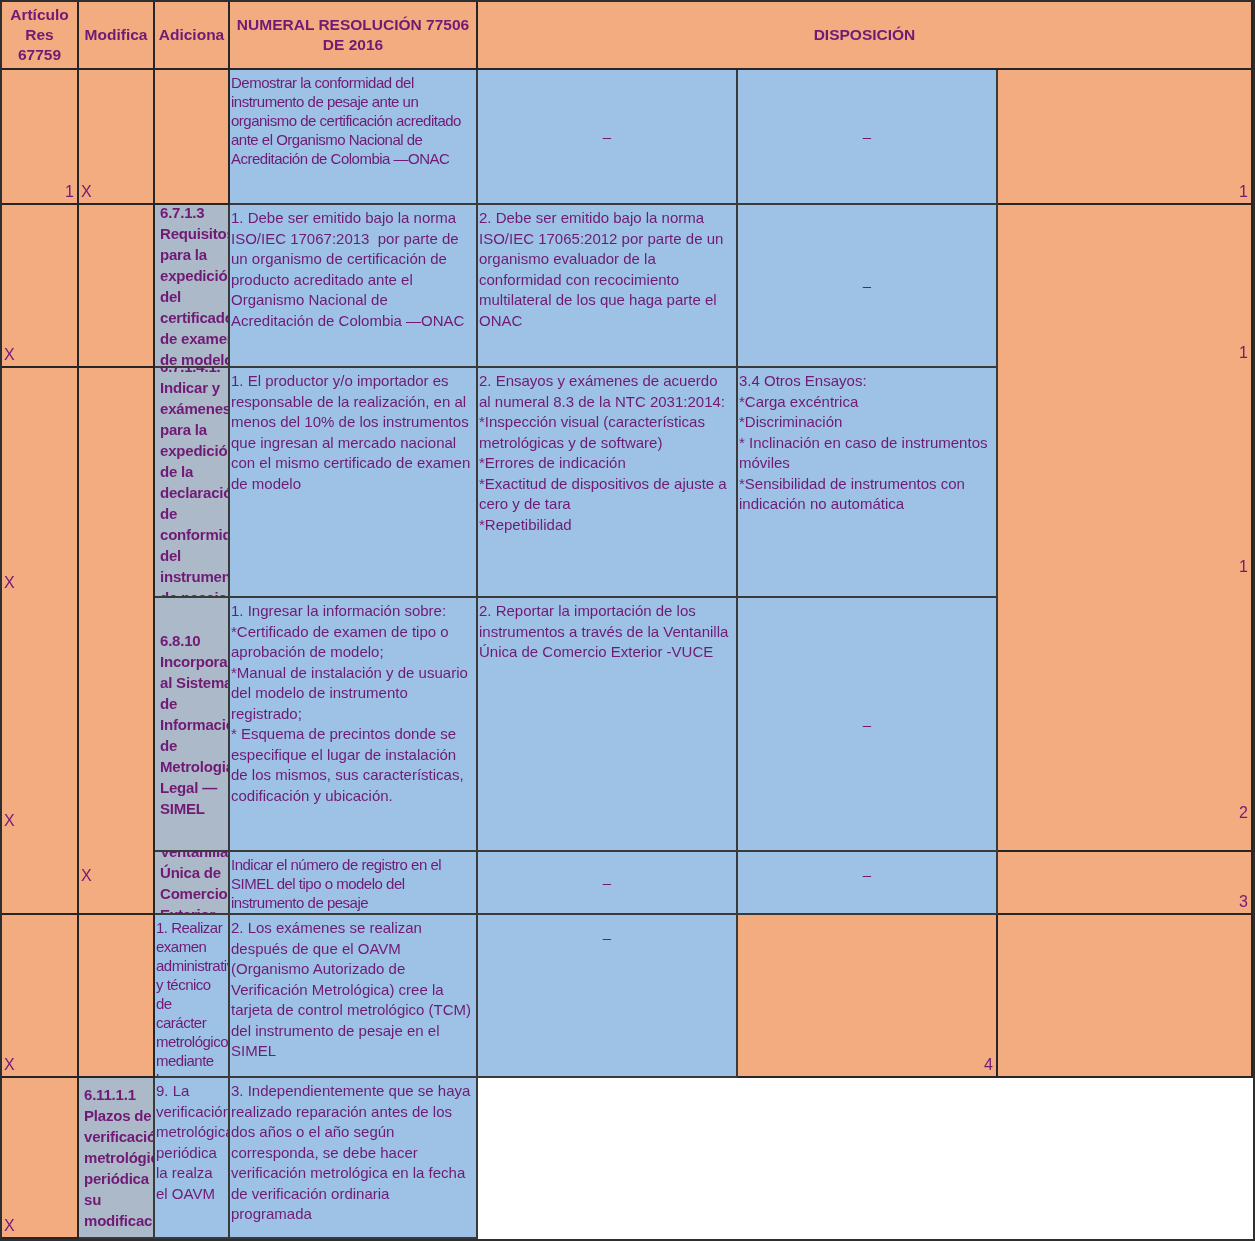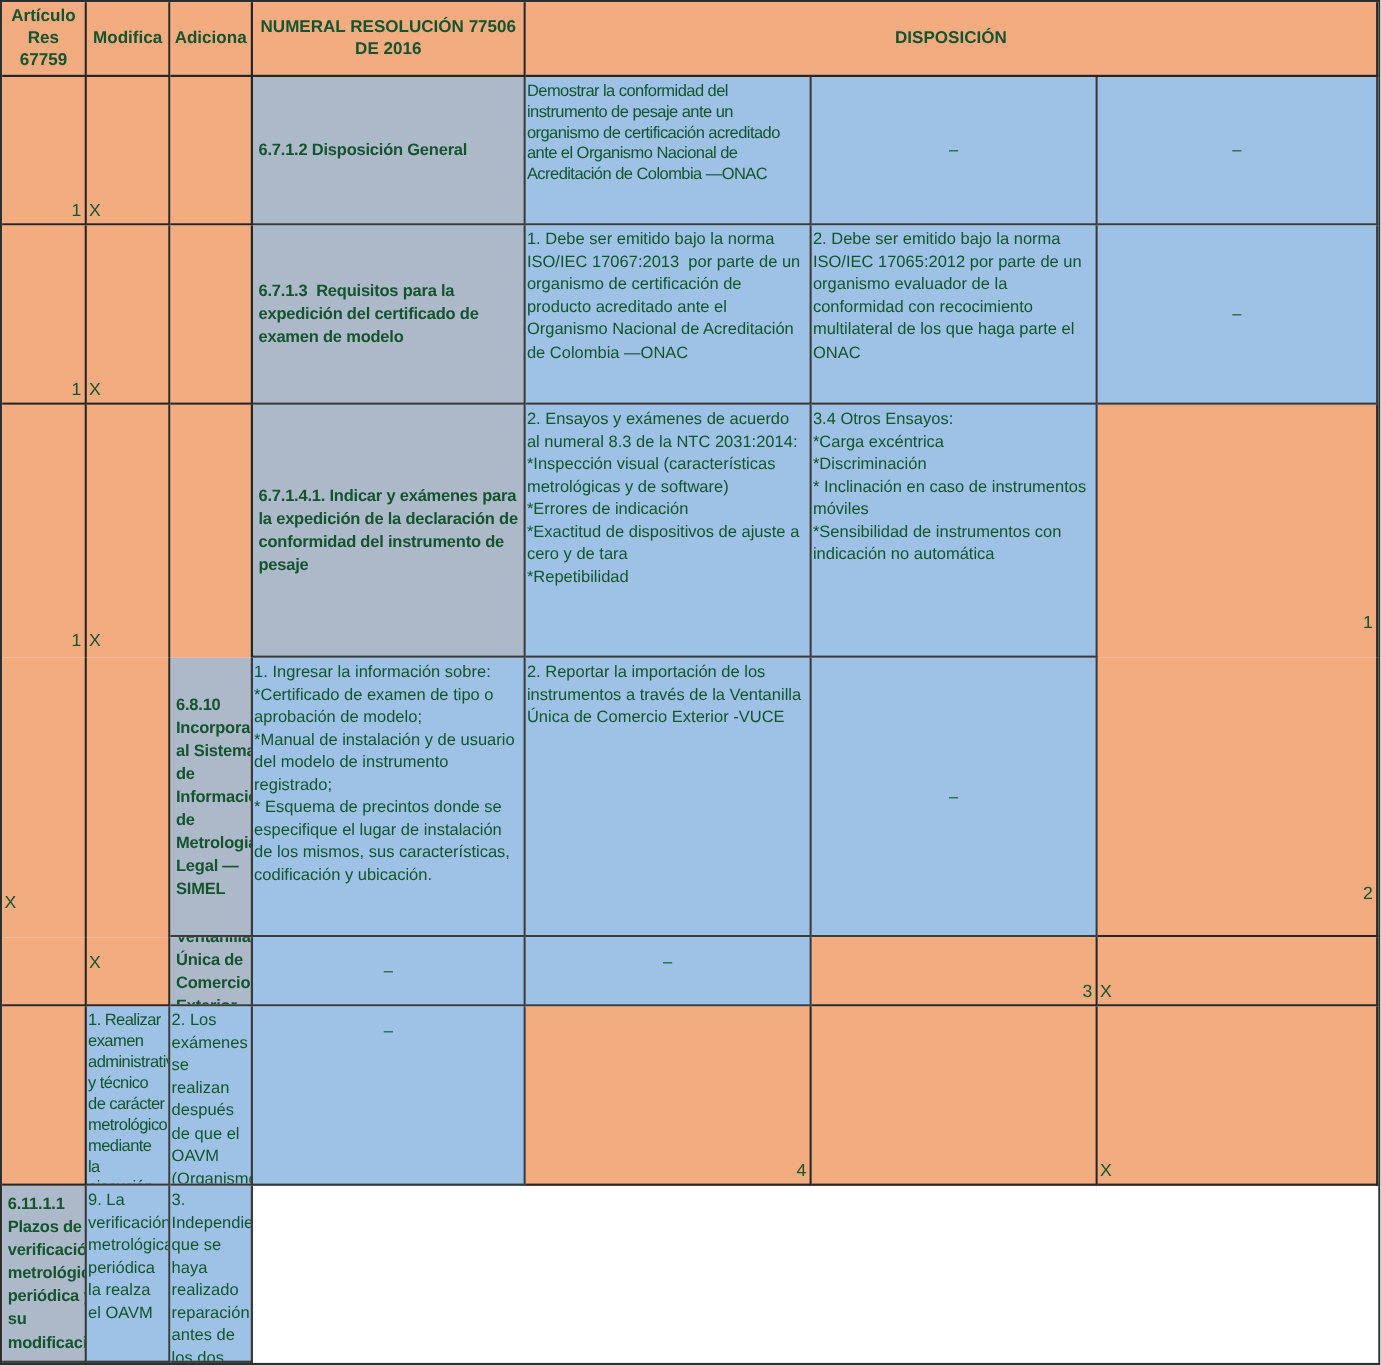--- a/index.html
+++ b/index.html
@@ -4,21 +4,21 @@
 <style>
   html,body{margin:0;padding:0;background:#fff;}
   #sheet{
     width:1255px;height:1241px;
     box-sizing:border-box;
     display:grid;
     grid-template-columns:77px 76px 75px 248px 260px 260px 255px;
     grid-template-rows:68px 135px 163px 230px 254px 63px 163px 161px;
     border:2px solid #2e2e2e;
     font-family:"Liberation Sans","DejaVu Sans",sans-serif;
-    color:#14532d;
+    color:#701a75;
     font-size:15px;
   }
   .c{
     box-sizing:border-box;
     border-right:2px solid #3a3a3a;
     border-bottom:2px solid #3a3a3a;
     overflow:hidden;
   }
   .orange{background:#F2AC80;border-right-color:#262626;border-bottom-color:#262626;}
   .slate{background:#ACB9C9;}
@@ -61,37 +61,37 @@
 
   <div class="c orange hdr">Artículo Res 67759</div>
   <div class="c orange hdr">Modifica</div>
   <div class="c orange hdr">Adiciona</div>
   <div class="c orange hdr">NUMERAL RESOLUCIÓN 77506 DE 2016</div>
   <div class="c orange hdr" style="grid-column:span 3;">DISPOSICIÓN</div>
 
   <div class="c orange num">1</div>
   <div class="c orange mark">X</div>
   <div class="c orange mark"></div>
-  <div class="c slate numeral">6.7.1.2 Disposición General</div>
   <div class="c blue disp narrow">Demostrar la conformidad del instrumento de pesaje ante un organismo de certificación acreditado ante el Organismo Nacional de Acreditación de Colombia —ONAC</div>
   <div class="c blue dash">–</div>
   <div class="c blue dash">–</div>
 
   <div class="c orange num">1</div>
   <div class="c orange mark">X</div>
   <div class="c orange mark"></div>
   <div class="c slate numeral">6.7.1.3  Requisitos para la expedición del certificado de examen de modelo</div>
   <div class="c blue disp">1. Debe ser emitido bajo la norma ISO/IEC 17067:2013  por parte de un organismo de certificación de producto acreditado ante el Organismo Nacional de Acreditación de Colombia —ONAC</div>
   <div class="c blue disp">2. Debe ser emitido bajo la norma ISO/IEC 17065:2012 por parte de un organismo evaluador de la conformidad con recocimiento multilateral de los que haga parte el ONAC</div>
   <div class="c blue dash">–</div>
 
   <div class="c orange num nbb pb6">1</div>
   <div class="c orange mark nbb pb6">X</div>
   <div class="c orange mark nbb pb6"></div>
   <div class="c slate numeral">6.7.1.4.1. Indicar y exámenes para la expedición de la declaración de conformidad del instrumento de pesaje</div>
+  <div class="c blue disp">1. El productor y/o importador es responsable de la realización, en al menos del 10% de los instrumentos que ingresan al mercado nacional con el mismo certificado de examen de modelo</div>
   <div class="c blue disp">2. Ensayos y exámenes de acuerdo al numeral 8.3 de la NTC 2031:2014:
 *Inspección visual (características metrológicas y de software)
 *Errores de indicación
 *Exactitud de dispositivos de ajuste a cero y de tara
 *Repetibilidad</div>
   <div class="c blue disp">3.4 Otros Ensayos:
 *Carga excéntrica
 *Discriminación
 * Inclinación en caso de instrumentos móviles
 *Sensibilidad de instrumentos con indicación no automática</div>
@@ -104,20 +104,21 @@
 *Certificado de examen de tipo o aprobación de modelo;
 *Manual de instalación y de usuario del modelo de instrumento registrado;
 * Esquema de precintos donde se especifique el lugar de instalación de los mismos, sus características, codificación y ubicación.</div>
   <div class="c blue disp">2. Reportar la importación de los instrumentos a través de la Ventanilla Única de Comercio Exterior -VUCE</div>
   <div class="c blue dash">–</div>
 
   <div class="c orange num pb28">2</div>
   <div class="c orange mark pb28"></div>
   <div class="c orange mark pb28">X</div>
   <div class="c slate numeral">6.8.11 Ventanilla Única de Comercio Exterior —VUCE</div>
+  <div class="c blue disp narrow">Indicar el número de registro en el SIMEL del tipo o modelo del instrumento de pesaje</div>
   <div class="c blue dash">–</div>
   <div class="c blue dash top">–</div>
 
   <div class="c orange num">3</div>
   <div class="c orange mark">X</div>
   <div class="c orange mark"></div>
   <div class="c blue disp narrow">1. Realizar examen administrativo y técnico de carácter metrológico mediante la ejecución de los ensayos</div>
   <div class="c blue disp">2. Los exámenes se realizan después de que el OAVM (Organismo Autorizado de Verificación Metrológica) cree la tarjeta de control metrológico (TCM) del instrumento de pesaje en el SIMEL</div>
   <div class="c blue dash top">–</div>
 

